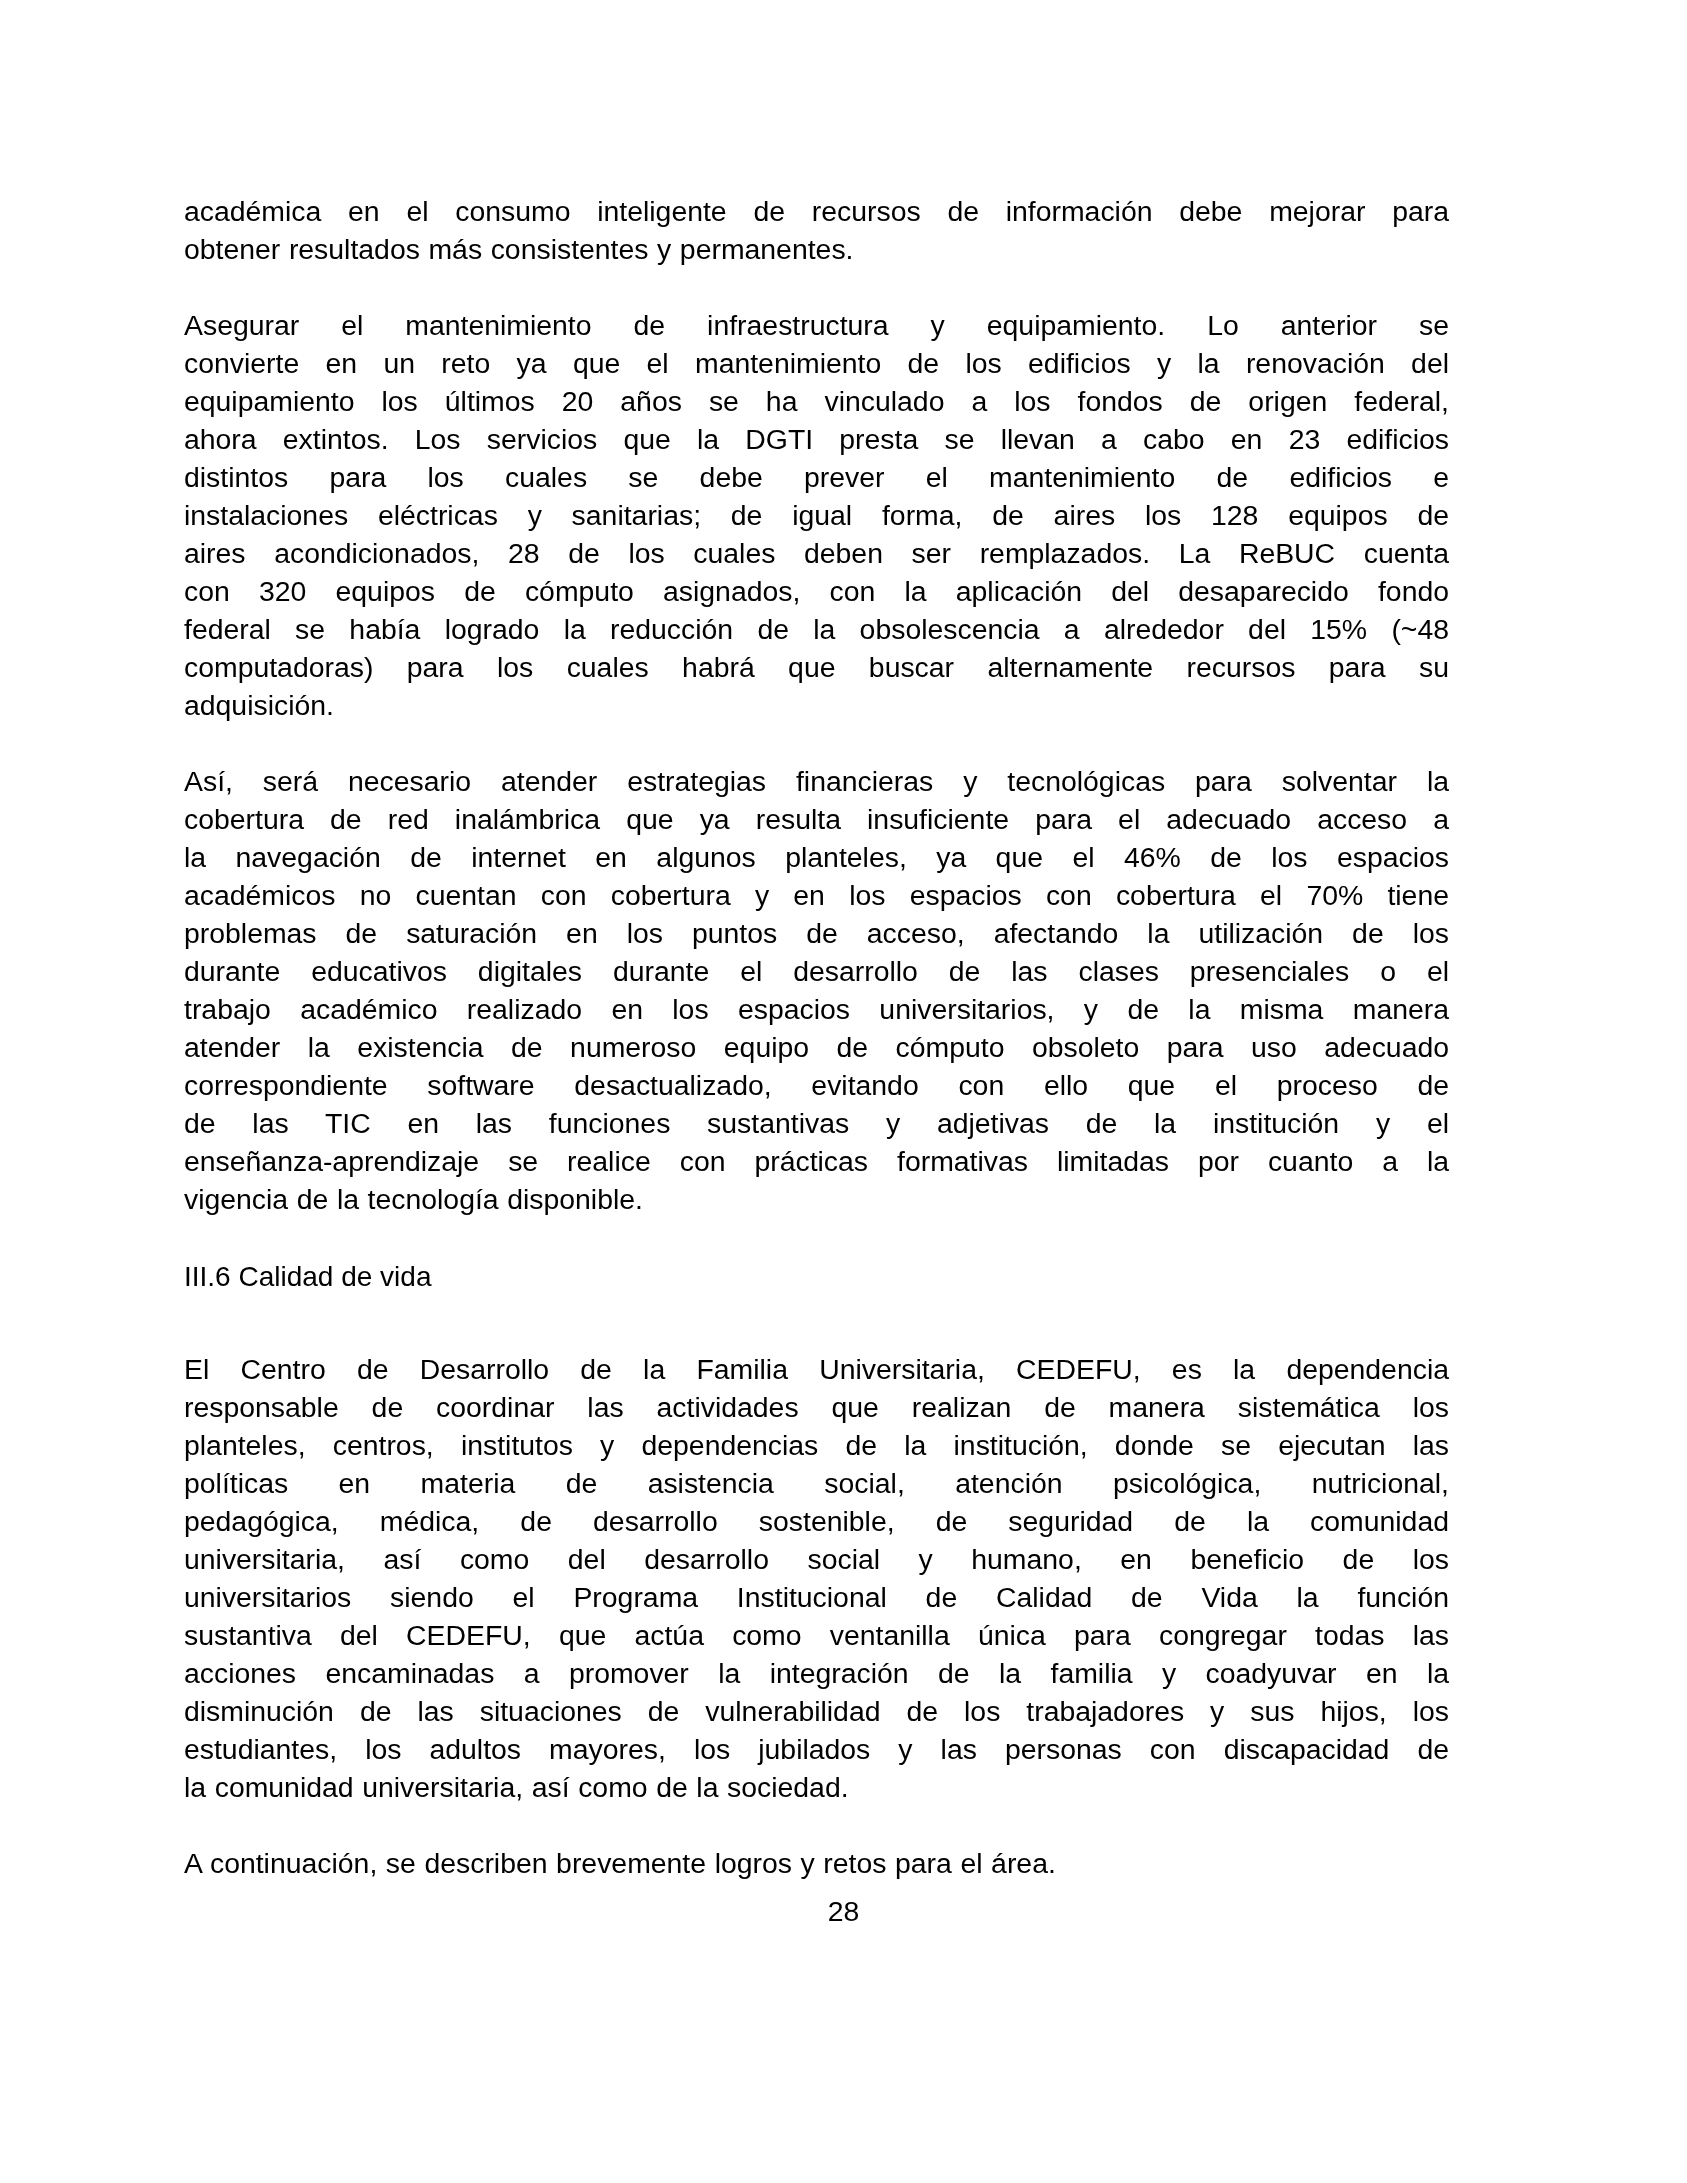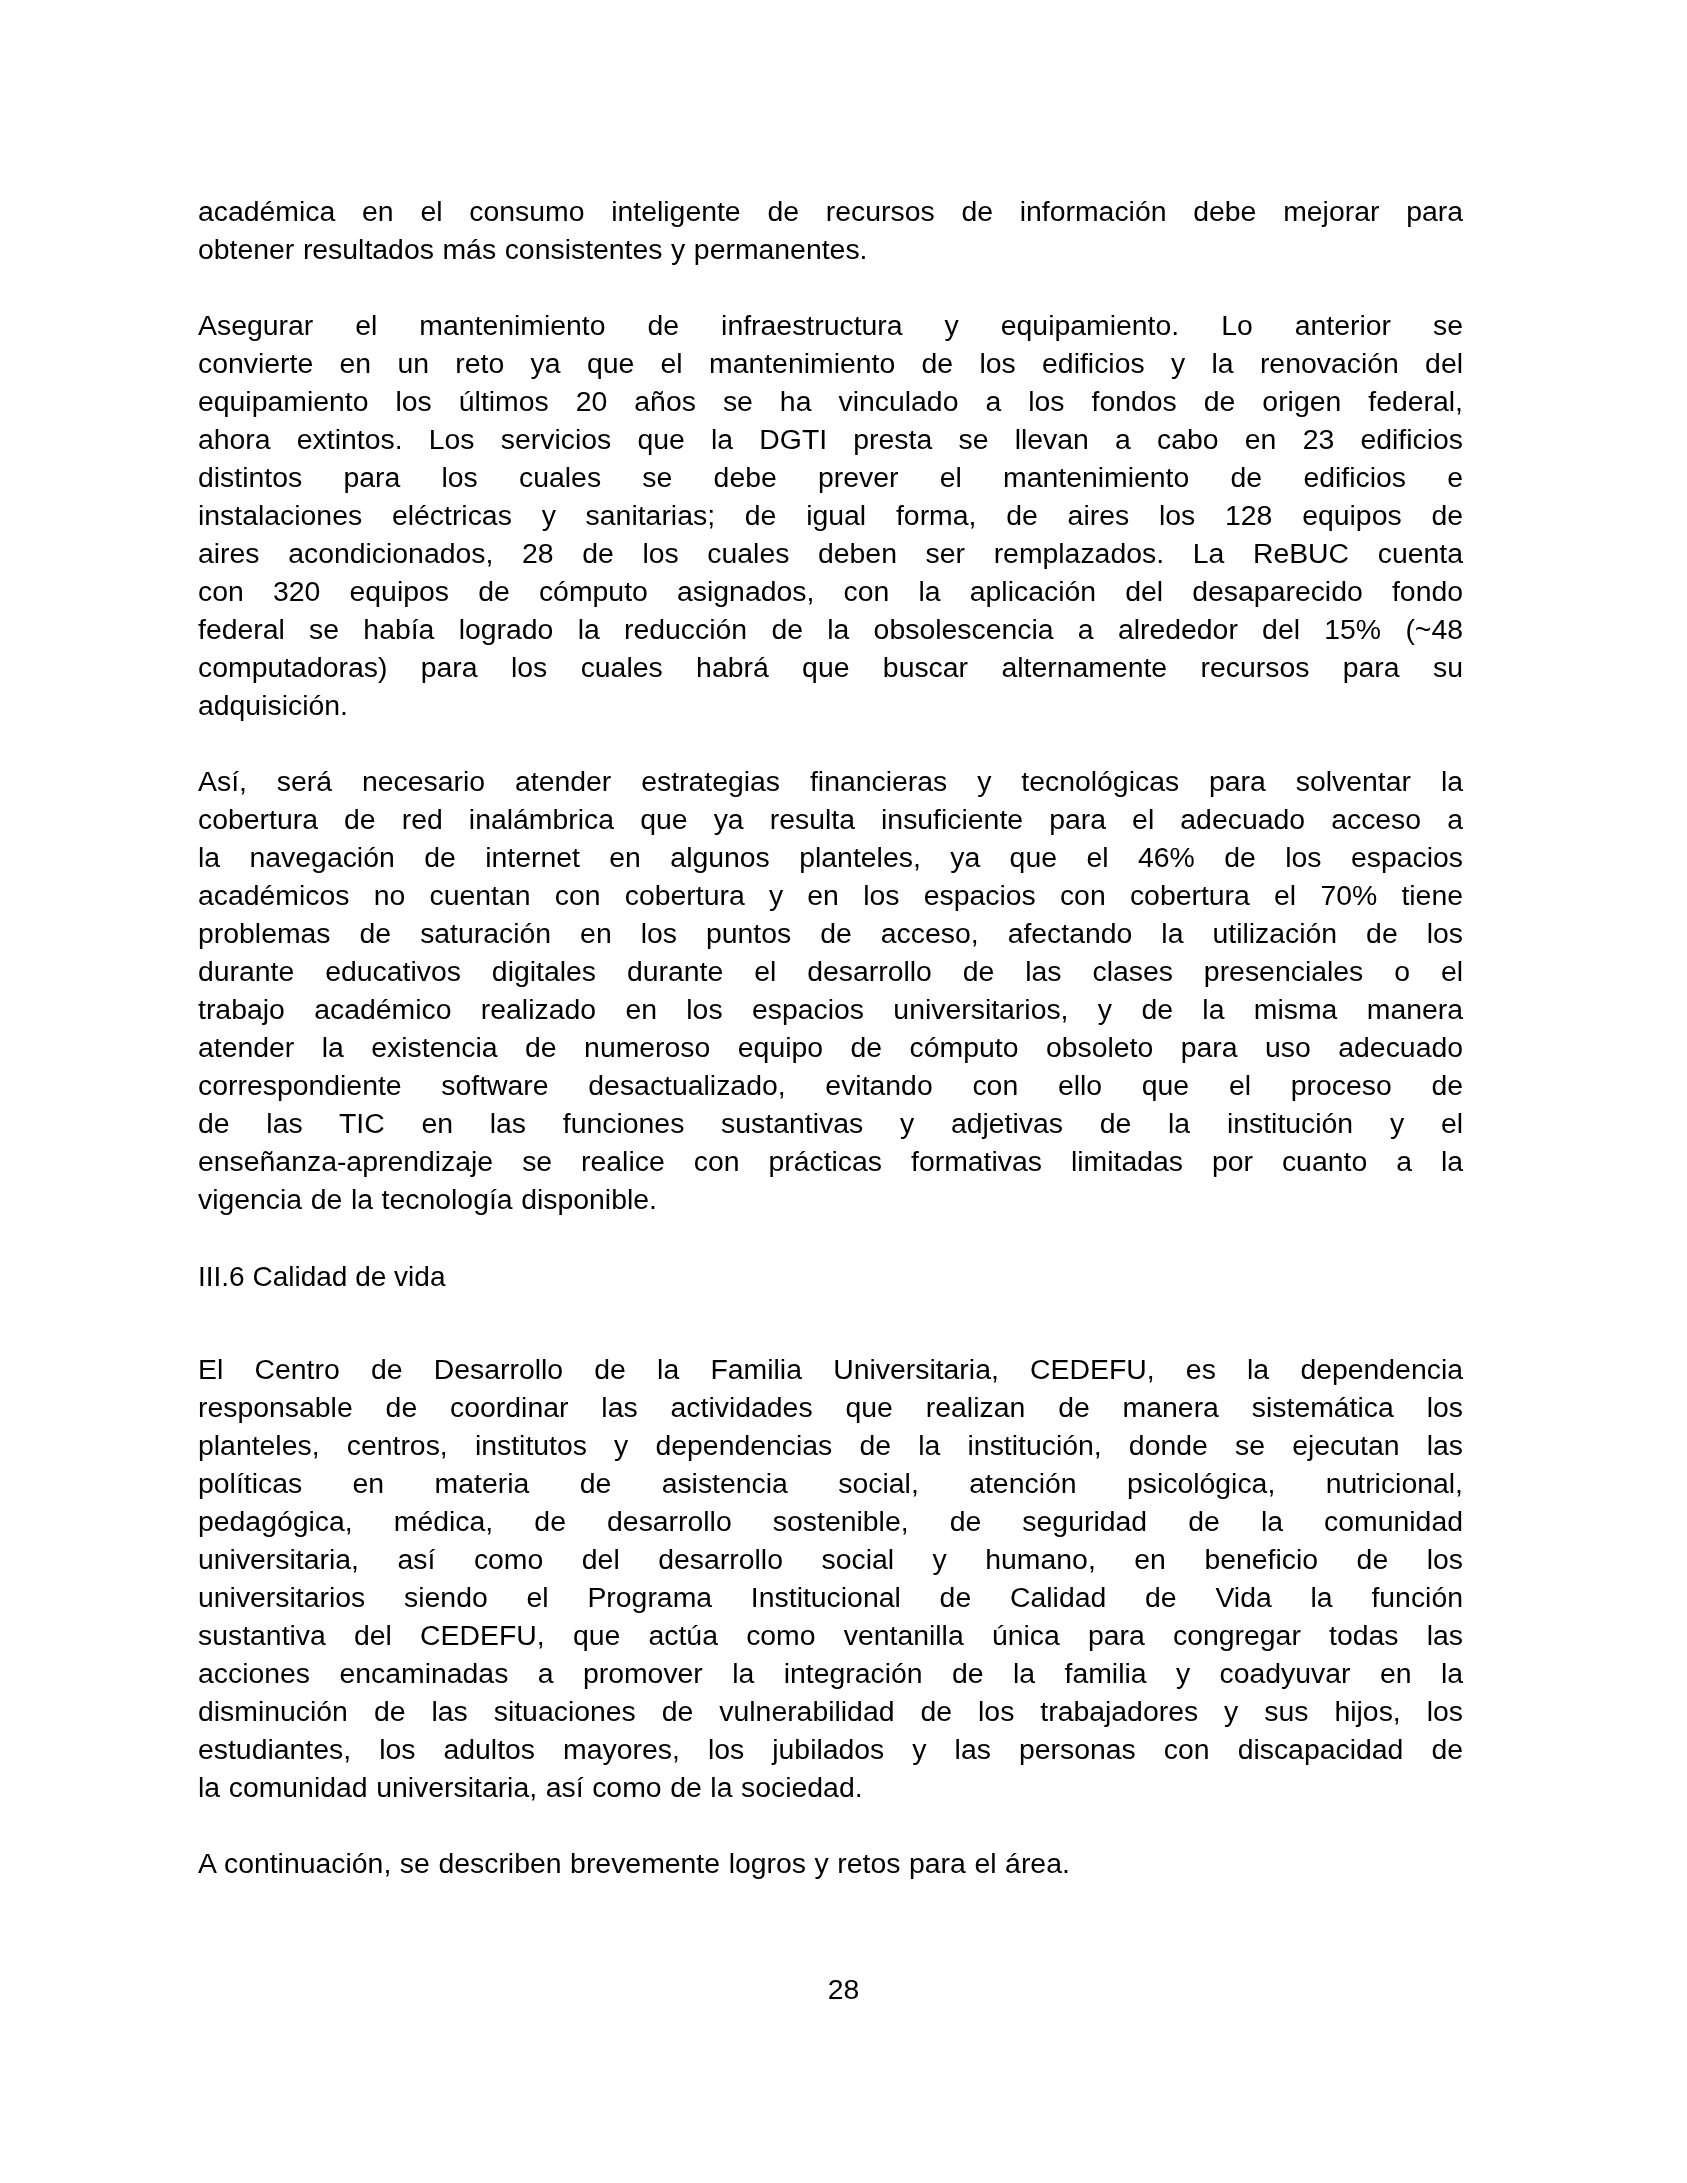--- a/index.html
+++ b/index.html
@@ -11,21 +11,21 @@
     position: relative;
     width: 1687px;
     height: 2183px;
     background: #ffffff;
     color: #000000;
     font-family: "Liberation Sans", sans-serif;
     overflow: hidden;
   }
   .content {
     position: absolute;
-    left: 198px;
+    left: 184px;
     top: 192px;
     width: 1265px;
   }
   .par {
     font-size: 28.4px;
     line-height: 38px;
     margin: 0 0 38px 0;
     word-spacing: 0.7px;
   }
   .jline {
@@ -38,21 +38,21 @@
     text-align-last: left;
   }
   .section-heading {
     font-size: 28px;
     line-height: 41px;
     font-weight: normal;
     margin: 6.6px 0 53px 0;
   }
   .page-number {
     position: absolute;
-    top: 1970px;
+    top: 1892px;
     left: 0;
     width: 1687px;
     text-align: center;
     font-size: 28.4px;
     line-height: 38px;
   }
 </style>
 </head>
 <body>
 

